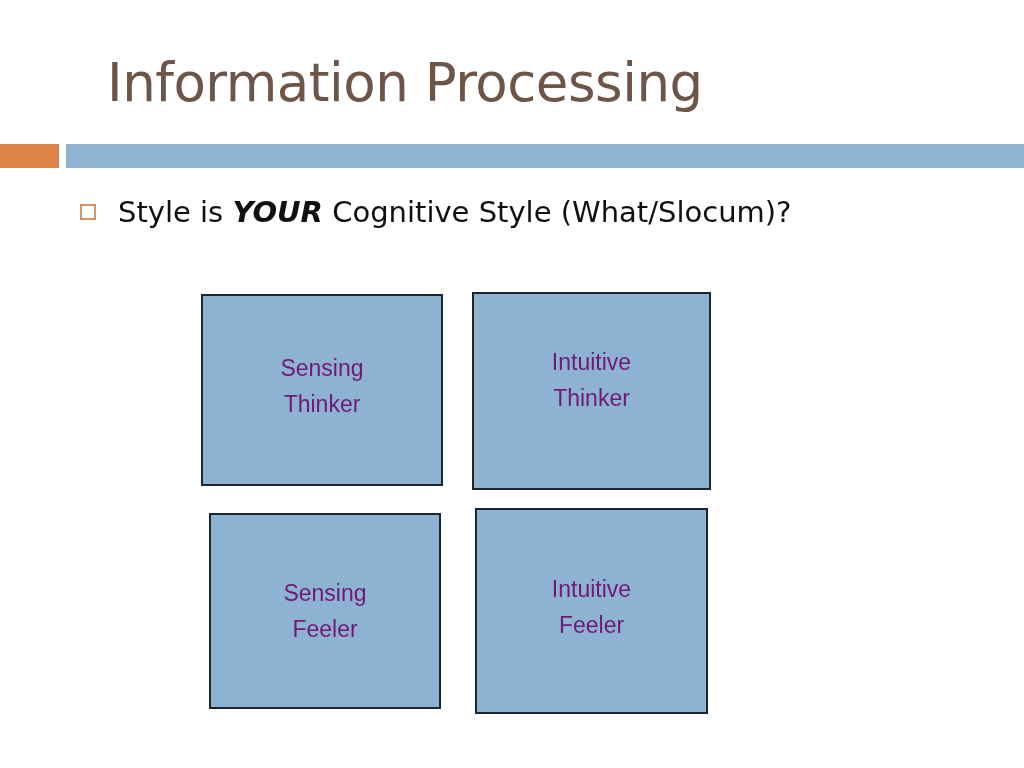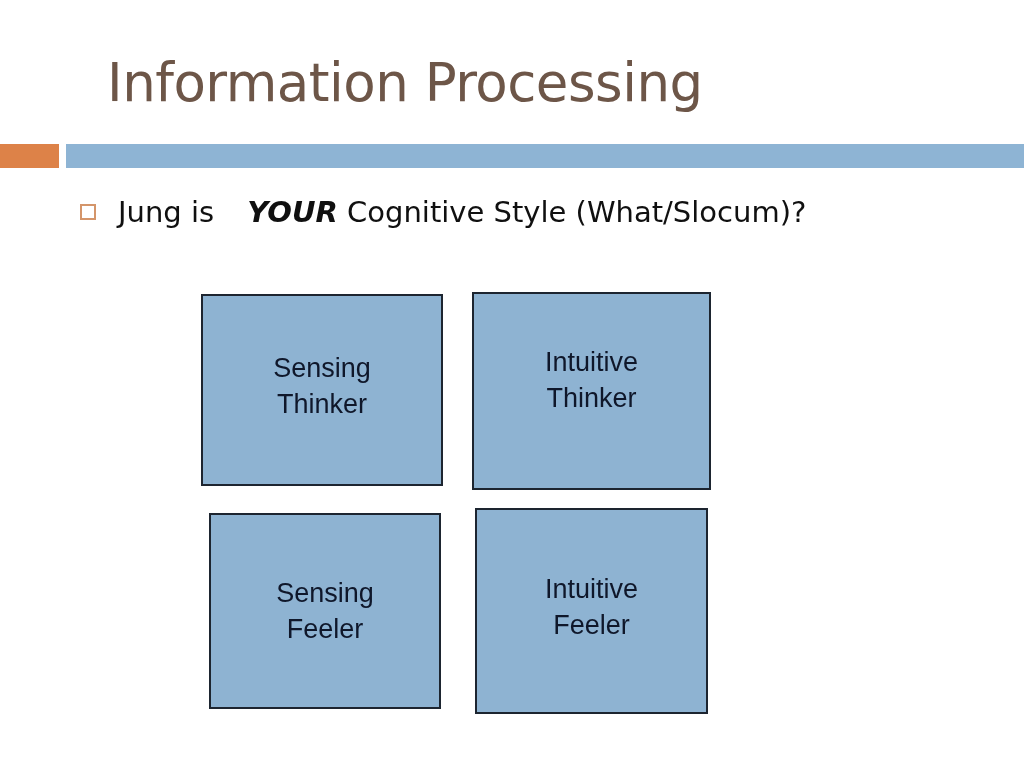--- a/index.html
+++ b/index.html
@@ -81,38 +81,37 @@
     color: #101010;
     font-family: "DejaVu Sans", sans-serif;
     font-size: 29px;
     font-weight: 400;
     line-height: 36px;
     white-space: nowrap;
   }
   .bullet-text .emph {
     font-weight: 700;
     font-style: italic;
-    margin-left: 24px;
   }
 
   
   .quad-box {
     position: absolute;
     box-sizing: border-box;
     background: #8eb3d2;
     border: 2px solid #1d2530;
     display: flex;
     align-items: center;
     justify-content: center;
     text-align: center;
   }
   .quad-label {
-    color: #0f172a;
+    color: #701a75;
     font-family: "Liberation Sans", sans-serif;
-    font-size: 27px;
+    font-size: 23px;
     font-weight: 400;
     line-height: 36px;
     white-space: pre-line;
   }
 
   .quad-0 { left: 201px; top: 294px;  width: 242px; height: 192px; }
   .quad-0 .quad-label { transform: translateY(-4px); }
 
   .quad-1 { left: 472px; top: 292px;  width: 239px; height: 198px; }
   .quad-1 .quad-label { transform: translateY(-11px); }
@@ -129,21 +128,21 @@
 <div class="slide">
 
   <div class="slide-title">Information Processing</div>
 
   <div class="bar-accent"></div>
   <div class="bar-main"></div>
 
   <div class="bullet-row">
     <span class="bullet-marker"></span>
     <span class="bullet-text">
-      <span>Jung is </span><span class="emph">YOUR</span><span> Cognitive Style (What/Slocum)?</span>
+      <span>Style is </span><span class="emph">YOUR</span><span> Cognitive Style (What/Slocum)?</span>
     </span>
   </div>
 
   <div class="quad-box quad-0">
     <span class="quad-label">Sensing
 Thinker</span>
   </div>
 
   <div class="quad-box quad-1">
     <span class="quad-label">Intuitive

